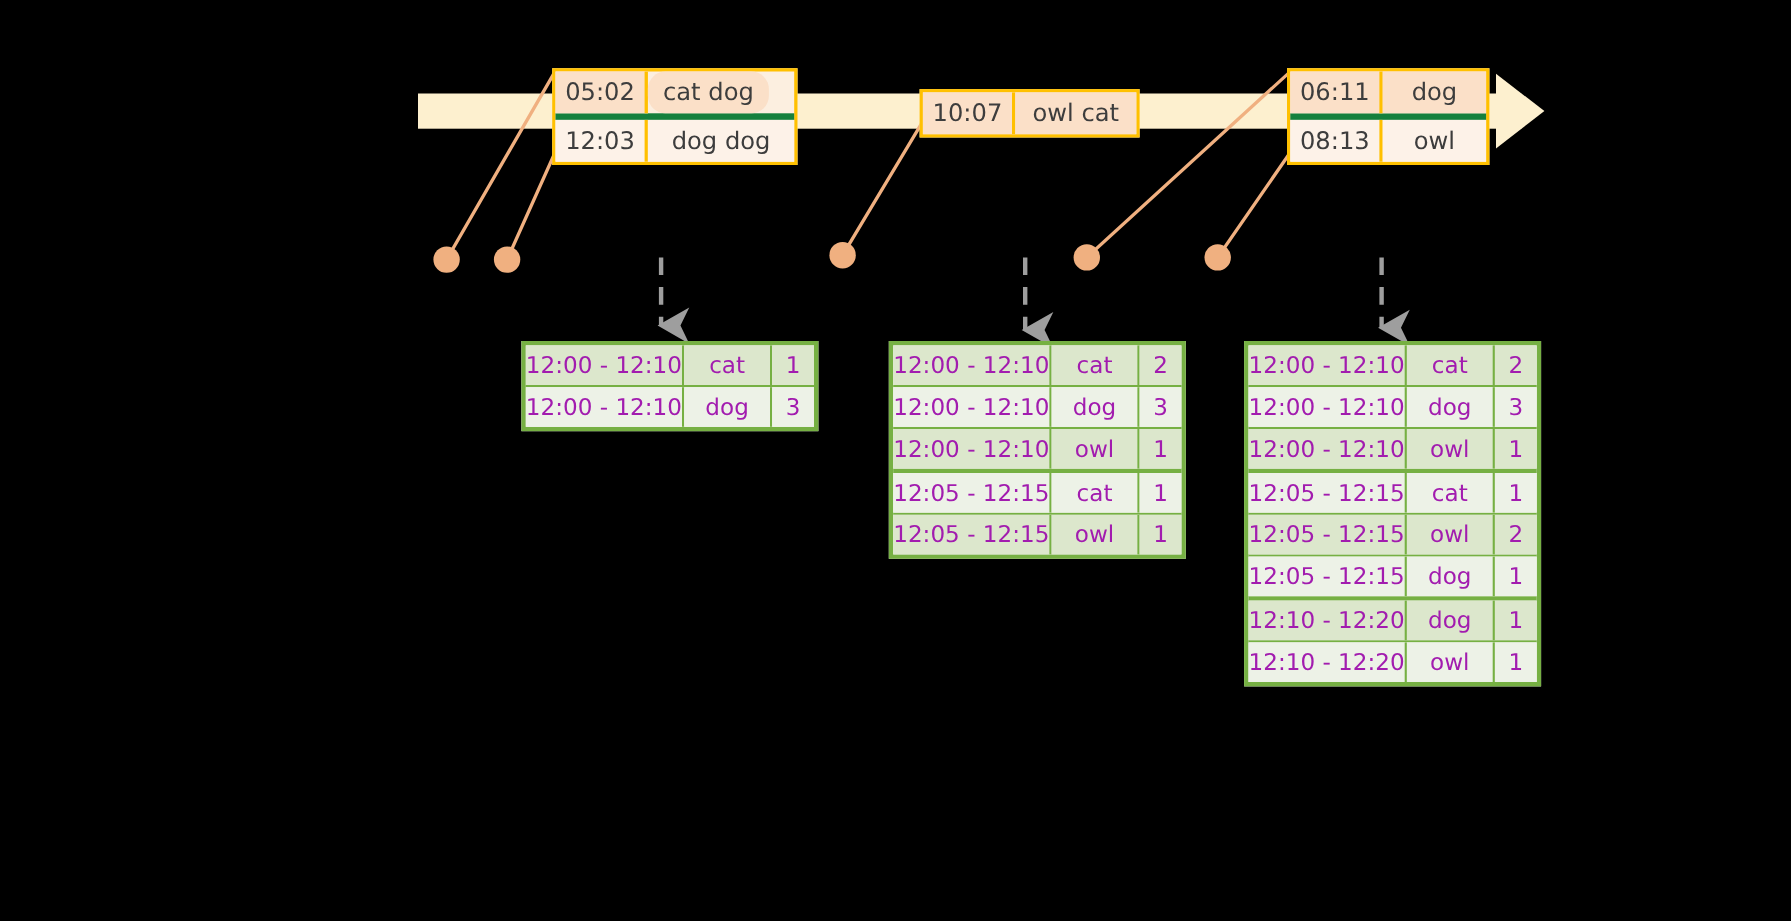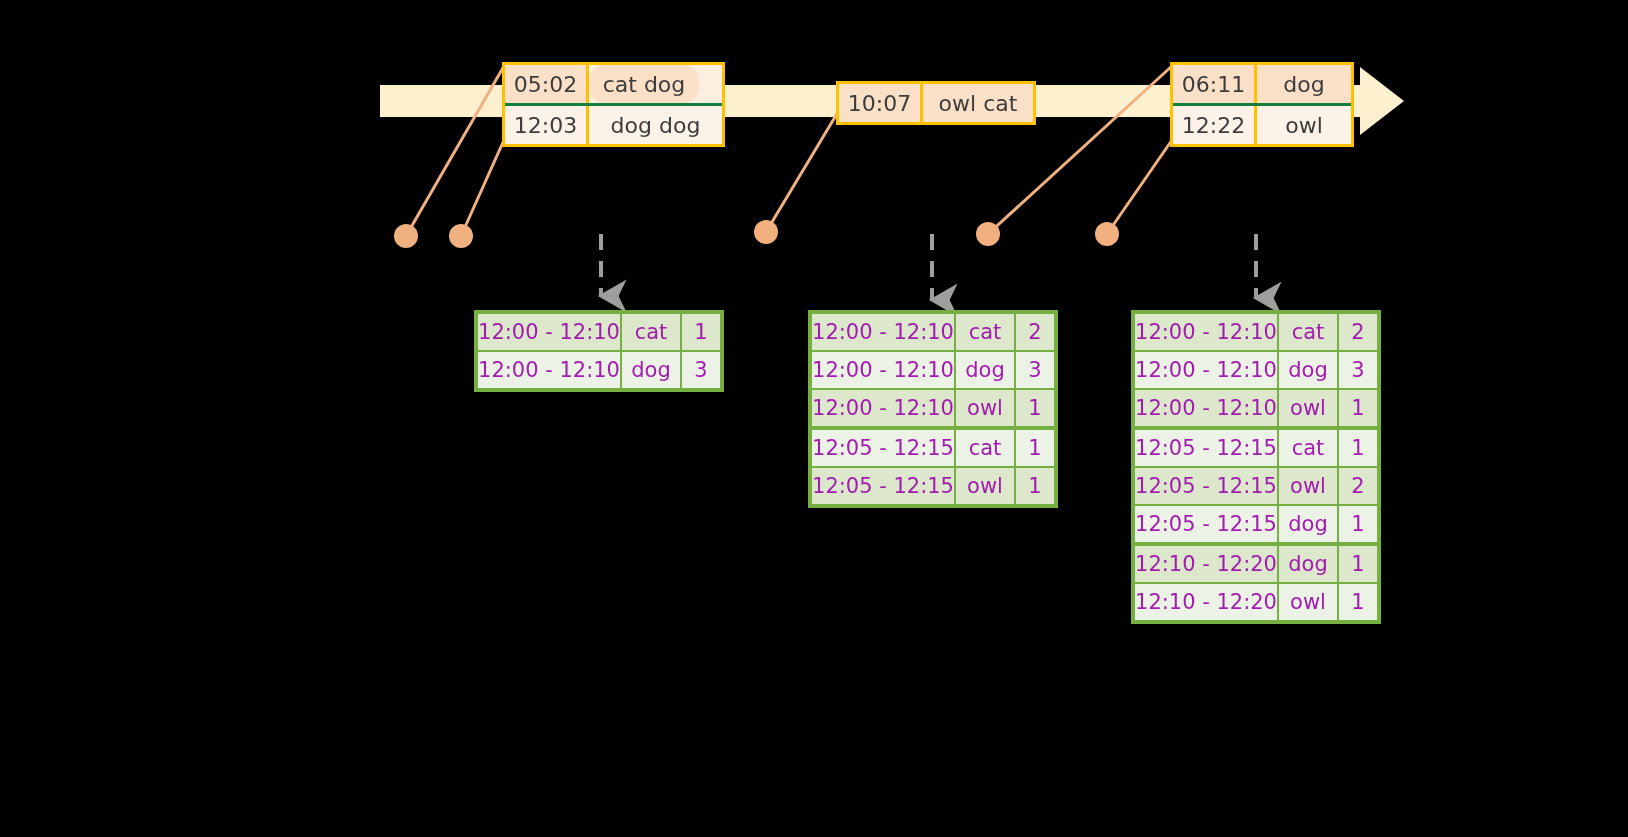--- a/index.html
+++ b/index.html
@@ -33,21 +33,21 @@
     position: absolute;
     border: 3px solid #FFC000;
     box-sizing: border-box;
     background: #FCEFE0;
   }
   .event-row {
     display: flex;
     align-items: stretch;
   }
   .event-row + .event-row {
-    border-top: 3px solid #15803d;
+    border-top: 6px solid #15803d;
     justify-content: flex-end;
   }
   .event-row.shade-dark .ev-time,
   .event-row.shade-dark .ev-words {
     background: #FBE0C8;
   }
   .event-row.shade-light .ev-time,
   .event-row.shade-light .ev-words {
     background: #FDF2E8;
   }
@@ -94,21 +94,21 @@
     box-sizing: border-box;
     white-space: nowrap;
   }
   .rt-row.shade-dark .rt-cell { background: #DCE7CC; }
   .rt-row.shade-light .rt-cell { background: #EDF2E7; }
   .rt-window {
     width: 144px;
     border-right: 2px solid #76B043;
   }
   .rt-key {
-    width: 60px;
+    width: 80px;
     border-right: 2px solid #76B043;
   }
   .rt-count {
     width: 38px;
   }
 </style>
 </head>
 <body>
 
 <div id="stage">
@@ -165,21 +165,21 @@
       <div class="ev-words" style="width:110px;">owl cat</div>
     </div>
   </div>
 
   <div class="event-box" style="left:1170px; top:62px;">
     <div class="event-row shade-dark">
       <div class="ev-time">06:11</div>
       <div class="ev-words" style="width:94px;">dog</div>
     </div>
     <div class="event-row shade-light">
-      <div class="ev-time">12:22</div>
+      <div class="ev-time">08:13</div>
       <div class="ev-words" style="width:94px;">owl</div>
     </div>
   </div>
 
   <div class="result-table" style="left:474px; top:310px;">
     <div class="rt-row shade-dark">
       <div class="rt-cell rt-window">12:00 - 12:10</div>
       <div class="rt-cell rt-key">cat</div>
       <div class="rt-cell rt-count">1</div>
     </div>

